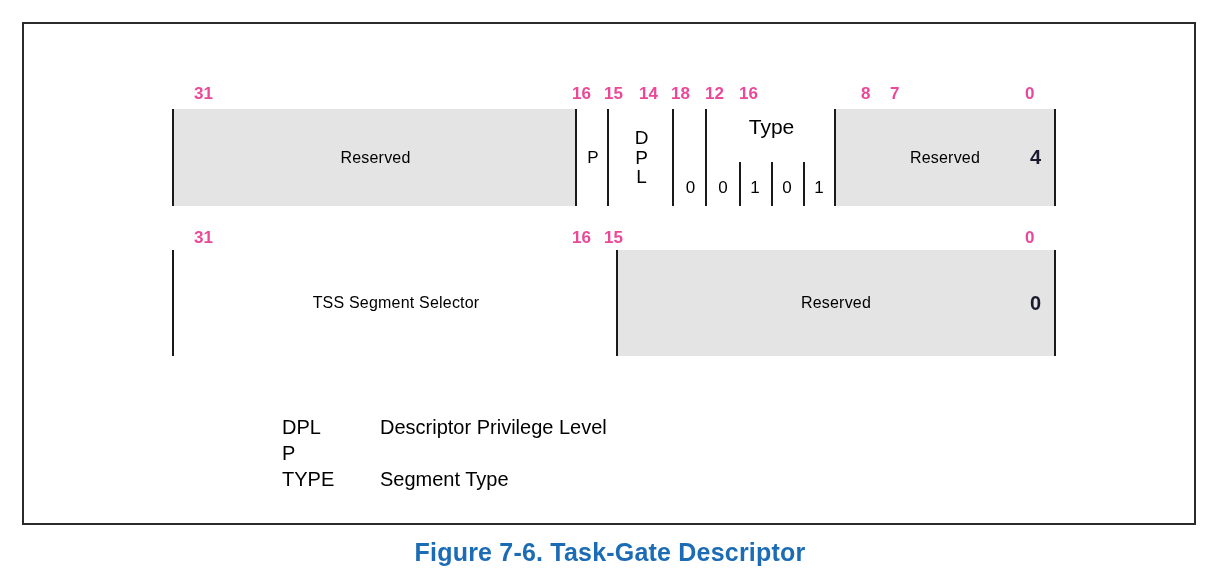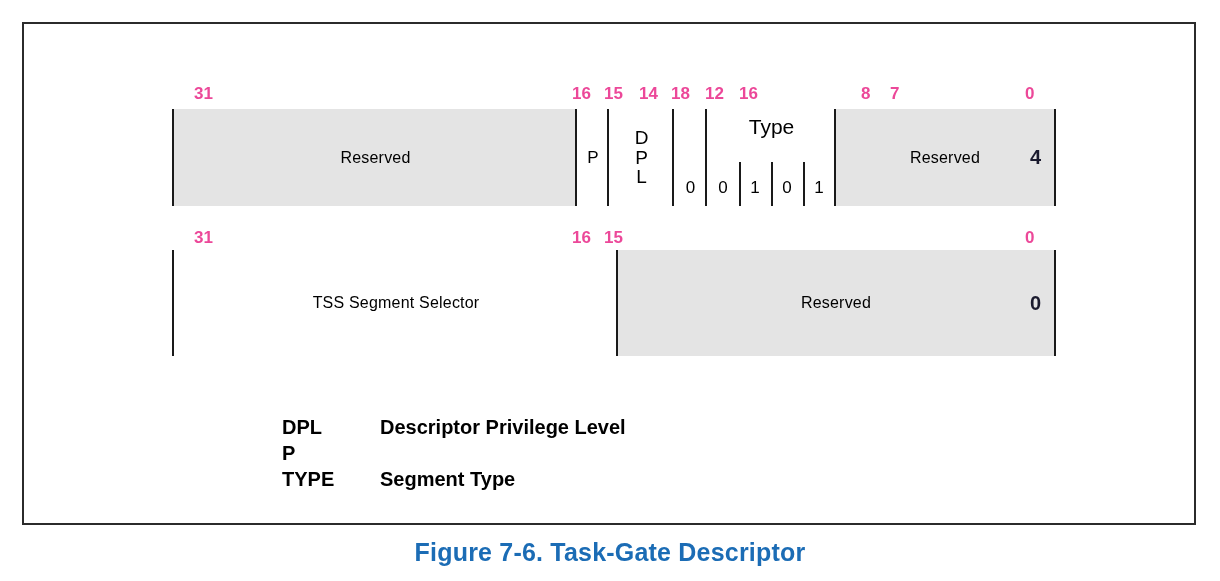--- a/index.html
+++ b/index.html
@@ -133,21 +133,20 @@
   #legend {
     position: absolute;
     left: 258px;
     top: 390px;
     font-size: 20px;
     line-height: 26px;
   }
   .legend-row {
     display: flex;
     white-space: nowrap;
-    font-weight: bold;
   }
   .legend-abbr {
     width: 98px;
     flex: 0 0 98px;
   }
   .legend-desc { flex: 1 1 auto; }
 
   
   #figure-caption {
     position: absolute;

